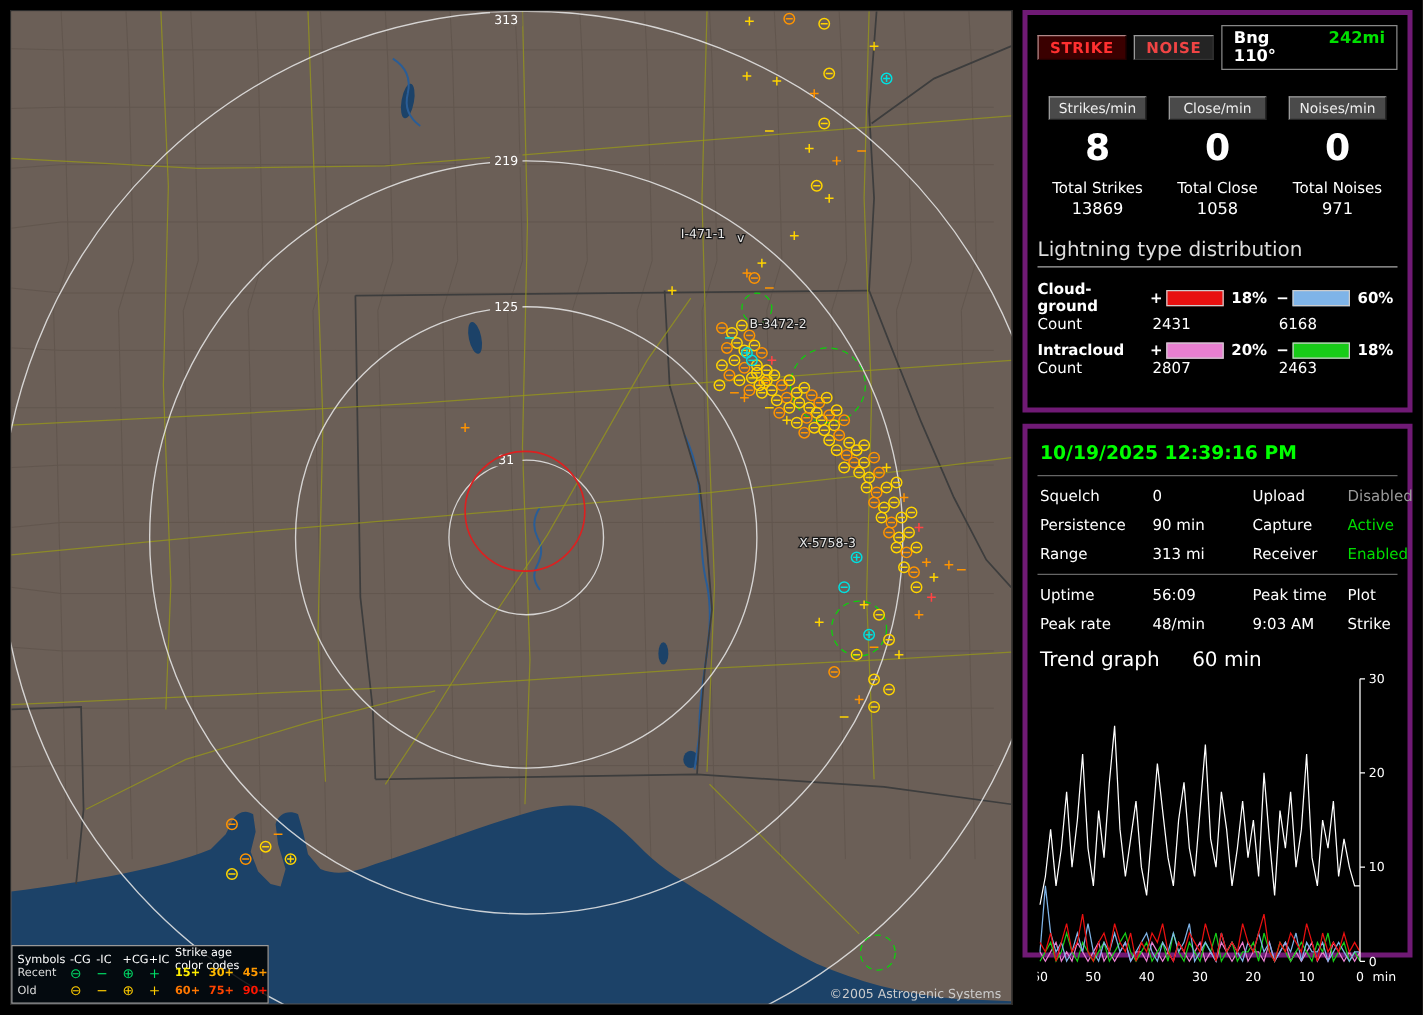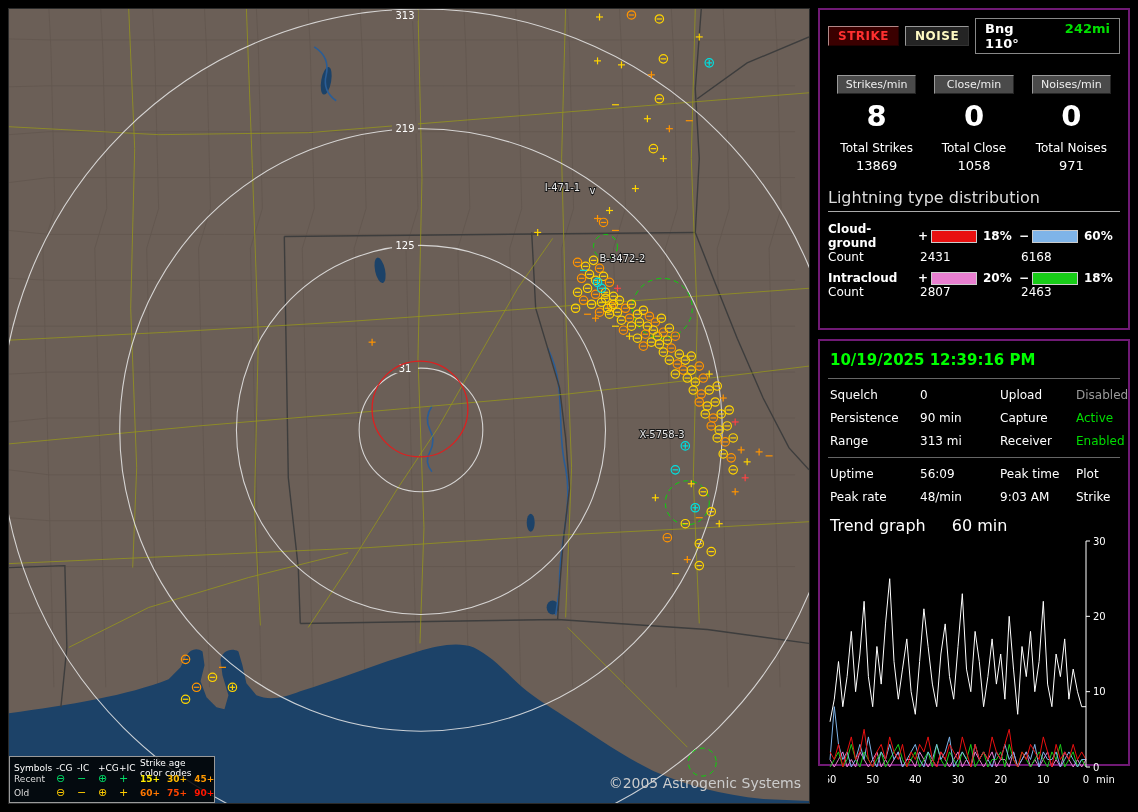--- a/index.html
+++ b/index.html
@@ -22,32 +22,32 @@
   .storm-label{fill:#e8e8e8;font-size:10px;font-family:"DejaVu Sans",sans-serif;
                paint-order:stroke;stroke:#1a1a1a;stroke-width:2px;}
 
   .map-legend{position:absolute;left:0;bottom:0;width:206px;background:rgba(0,0,0,.85);
               border:1px solid #999;color:#ddd;font-size:9px;padding:1px 4px 2px 4px;box-sizing:border-box;}
   .lg-row{display:grid;grid-template-columns:42px 21px 21px 21px 21px 1fr;align-items:center;height:14px;}
   .lg-head{color:#fff;}
   .legend-sym{font-size:11px;line-height:10px;}
   .legend-ages span{margin-right:7px;font-weight:bold;}
   .lg-ages-title{color:#fff;}
-  .copyright{position:absolute;right:8px;bottom:12px;color:#ccc;font-size:14px;}
+  .copyright{position:absolute;right:8px;bottom:2px;color:#ccc;font-size:10px;}
 
   
   .panel{position:absolute;left:818px;top:8px;width:312px;height:796px;}
-  .pbox{border:2px solid #701a75;background:#000;padding:8px;box-sizing:border-box;}
+  .pbox{border:4px solid #701a75;background:#000;padding:8px;box-sizing:border-box;}
   .pbox1{height:322px;margin-bottom:9px;}
   .pbox2{height:427px;}
 
   .head-row{display:flex;gap:6px;align-items:center;}
   .strike-btn{background:#3a0000;color:#ff3030;border:1px solid;border-color:#b08888 #200 #200 #b08888;
               font-weight:bold;font-size:12px;padding:2px 9px;font-family:inherit;letter-spacing:.5px;}
-  .noise-btn{background:#242424;color:#fef9c3;border:1px solid;border-color:#999 #333 #333 #999;
+  .noise-btn{background:#242424;color:#ef4444;border:1px solid;border-color:#999 #333 #333 #999;
              font-weight:bold;font-size:12px;padding:2px 9px;font-family:inherit;letter-spacing:.5px;}
   .bearing{margin-left:auto;border:1px solid #888;padding:2px 9px;display:flex;gap:14px;
            font-weight:bold;font-size:13px;background:#000;}
   .bearing .val{color:#00e000;}
 
   .rates-grid{display:grid;grid-template-columns:repeat(3,1fr);text-align:center;margin-top:21px;}
   .rate-btn{background:#4a4a4a;color:#eee;border:1px solid;border-color:#9a9a9a #252525 #252525 #9a9a9a;
             font-size:11px;padding:2px 2px;margin:0 9px 6px 9px;font-family:inherit;}
   .rate-num{font-size:29px;font-weight:bold;line-height:1.15;}
   .total-label{font-size:12px;margin-top:8px;}

